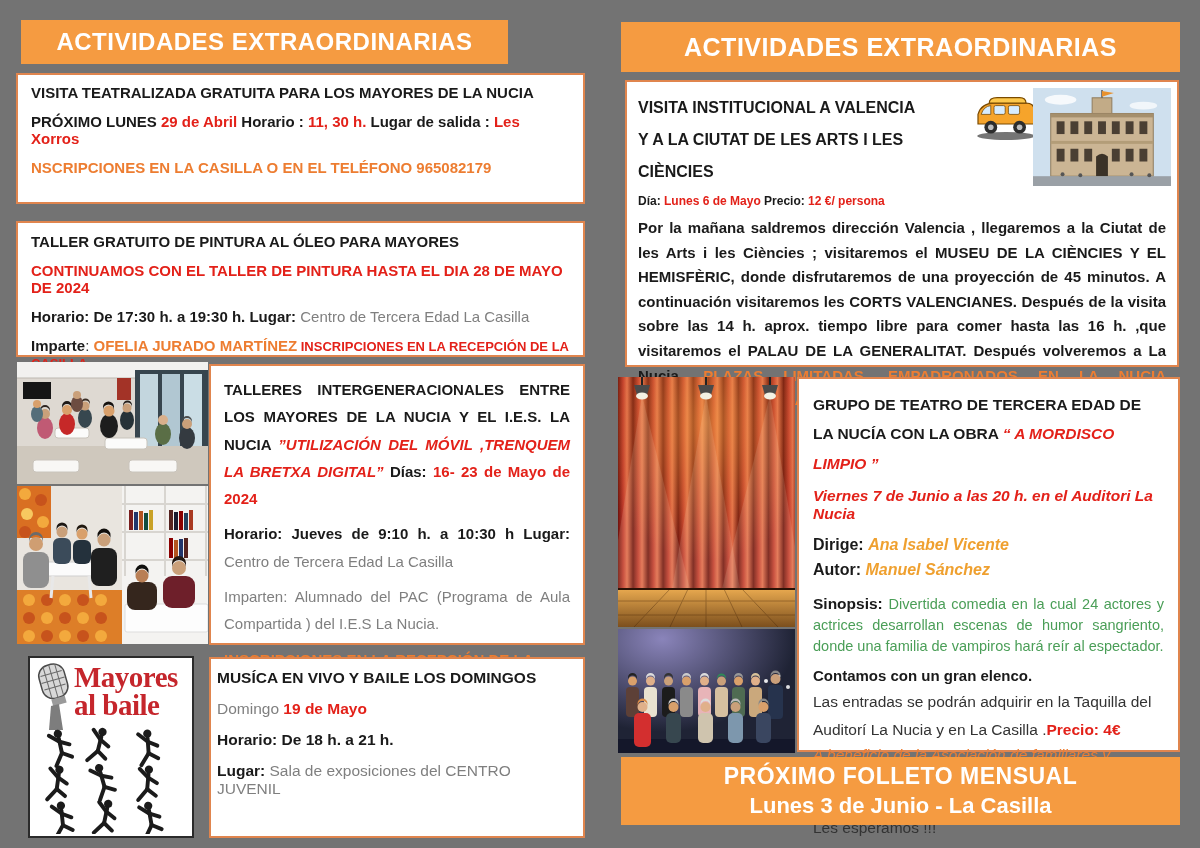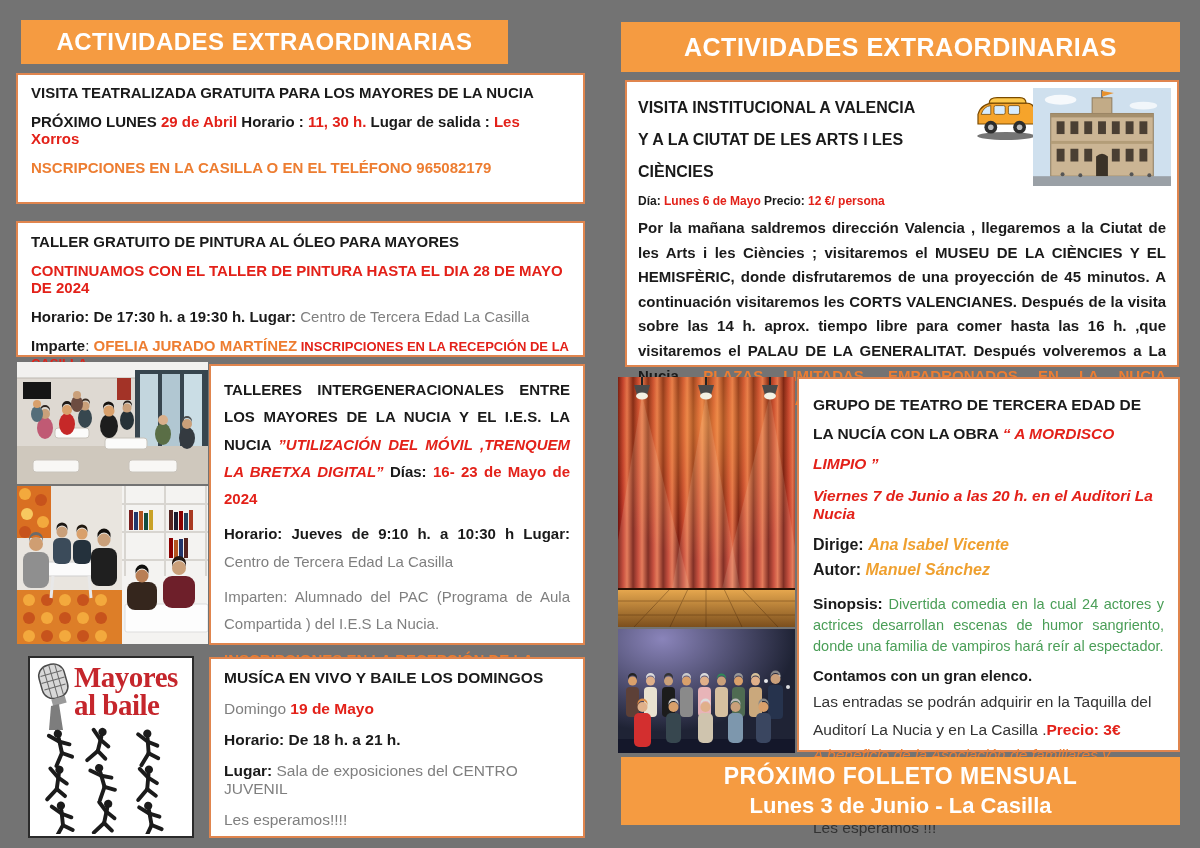--- a/index.html
+++ b/index.html
@@ -29,21 +29,21 @@
   .just{text-align:justify;}
 
   
   #box-visita{left:16px;top:73px;width:569px;height:131px;padding:9px 13px 0;font-size:15px;}
   #box-visita p{margin-bottom:12px;}
   #box-pintura{left:16px;top:221px;width:569px;height:136px;padding:10px 13px 0;font-size:15px;}
   #box-pintura p{margin-bottom:12px;}
   #box-pintura .sm{font-size:13px;}
   #box-talleres{left:209px;top:364px;width:376px;height:281px;padding:10px 13px 0;font-size:15px;line-height:1.82;}
   #box-talleres p{margin-bottom:8px;}
-  #box-musica{left:209px;top:657px;width:376px;height:181px;padding:10px 13px 0;font-size:15.5px;}
+  #box-musica{left:209px;top:657px;width:376px;height:181px;padding:10px 6px 0;font-size:15.5px;}
   #box-musica p{margin-bottom:13px;}
 
   
   #box-valencia{left:625px;top:80px;width:554px;height:287px;padding:10px 11px 0;}
   #box-valencia .ttl{font-size:16px;font-weight:700;line-height:2.0;width:345px;}
   #box-valencia .dia{font-size:12px;margin:6px 0 8px;}
   #box-valencia .body{font-size:15px;font-weight:700;line-height:1.64;}
   #bus-icon{position:absolute;left:343px;top:10px;width:72px;height:52px;}
   #building-photo{position:absolute;right:6px;top:6px;width:138px;height:98px;}
 
@@ -276,21 +276,20 @@
         <use href="#dcr" transform="translate(114,94) rotate(-10) scale(1.15)"></use>
       </svg>
     </div>
   </div>
 
   <div class="box" id="box-musica">
     <p><span class="k">MUSÍCA EN VIVO Y BAILE LOS DOMINGOS</span></p>
     <p><span class="gy">Domingo  </span><span class="red">19  de Mayo</span></p>
     <p><span class="k">Horario: De 18 h. a 21 h.</span></p>
     <p><span class="k">Lugar: </span><span class="gy">Sala de exposiciones del CENTRO JUVENIL</span></p>
-    <p><span class="gy">Les esperamos!!!!</span></p>
   </div>
 
   <div class="banner rgt">
     <span>ACTIVIDADES EXTRAORDINARIAS</span>
   </div>
 
   <div class="box" id="box-valencia">
     <div class="ttl">
       <div>VISITA INSTITUCIONAL A VALENCIA</div>
       <div>Y A LA CIUTAT DE LES ARTS I LES CIÈNCIES</div>
@@ -458,21 +457,21 @@
     </svg>
   </div>
 
   <div class="box" id="box-teatro">
     <p class="t1"><span class="k">GRUPO DE TEATRO DE TERCERA EDAD DE LA NUCÍA CON LA OBRA </span><span class="red it">“ A MORDISCO LIMPIO ”</span></p>
     <p class="date"><span class="red it">Viernes 7 de Junio a las 20 h. en el Auditori  La Nucia</span></p>
     <p class="cred"><span class="k">Dirige: </span><span class="it" style="font-weight:700;color:#EFA02F">Ana Isabel Vicente</span><br>
     <span class="k">Autor: </span><span class="it" style="font-weight:700;color:#EFA02F">Manuel Sánchez</span></p>
     <p class="sin just"><span class="k" style="font-size:15.5px">Sinopsis:  </span><span class="gn">Divertida comedia en la cual 24 actores y actrices desarrollan escenas de humor sangriento, donde una familia de vampiros hará reír al espectador.</span></p>
     <p class="elen"><span class="k">Contamos con un gran elenco.</span></p>
-    <p class="ent"><span class="dk">Las entradas se podrán adquirir en la Taquilla del Auditorí La Nucia y en La Casilla .</span><span class="red">Precio: 3€</span></p>
+    <p class="ent"><span class="dk">Las entradas se podrán adquirir en la Taquilla del Auditorí La Nucia y en La Casilla .</span><span class="red">Precio: 4€</span></p>
     <p class="ben"><span class="or it" style="font-weight:400">A beneficio de la Asociación  de familiares y enfermos de enfermedades mentales  de la Barina Baixa (AFEM)</span></p>
     <p class="bye"><span class="dk">Les esperamos !!!</span></p>
   </div>
 
   <div id="footer">
     <div class="f1">PRÓXIMO FOLLETO MENSUAL</div>
     <div class="f2">Lunes 3 de Junio - La Casilla</div>
   </div>
 
 </div>

